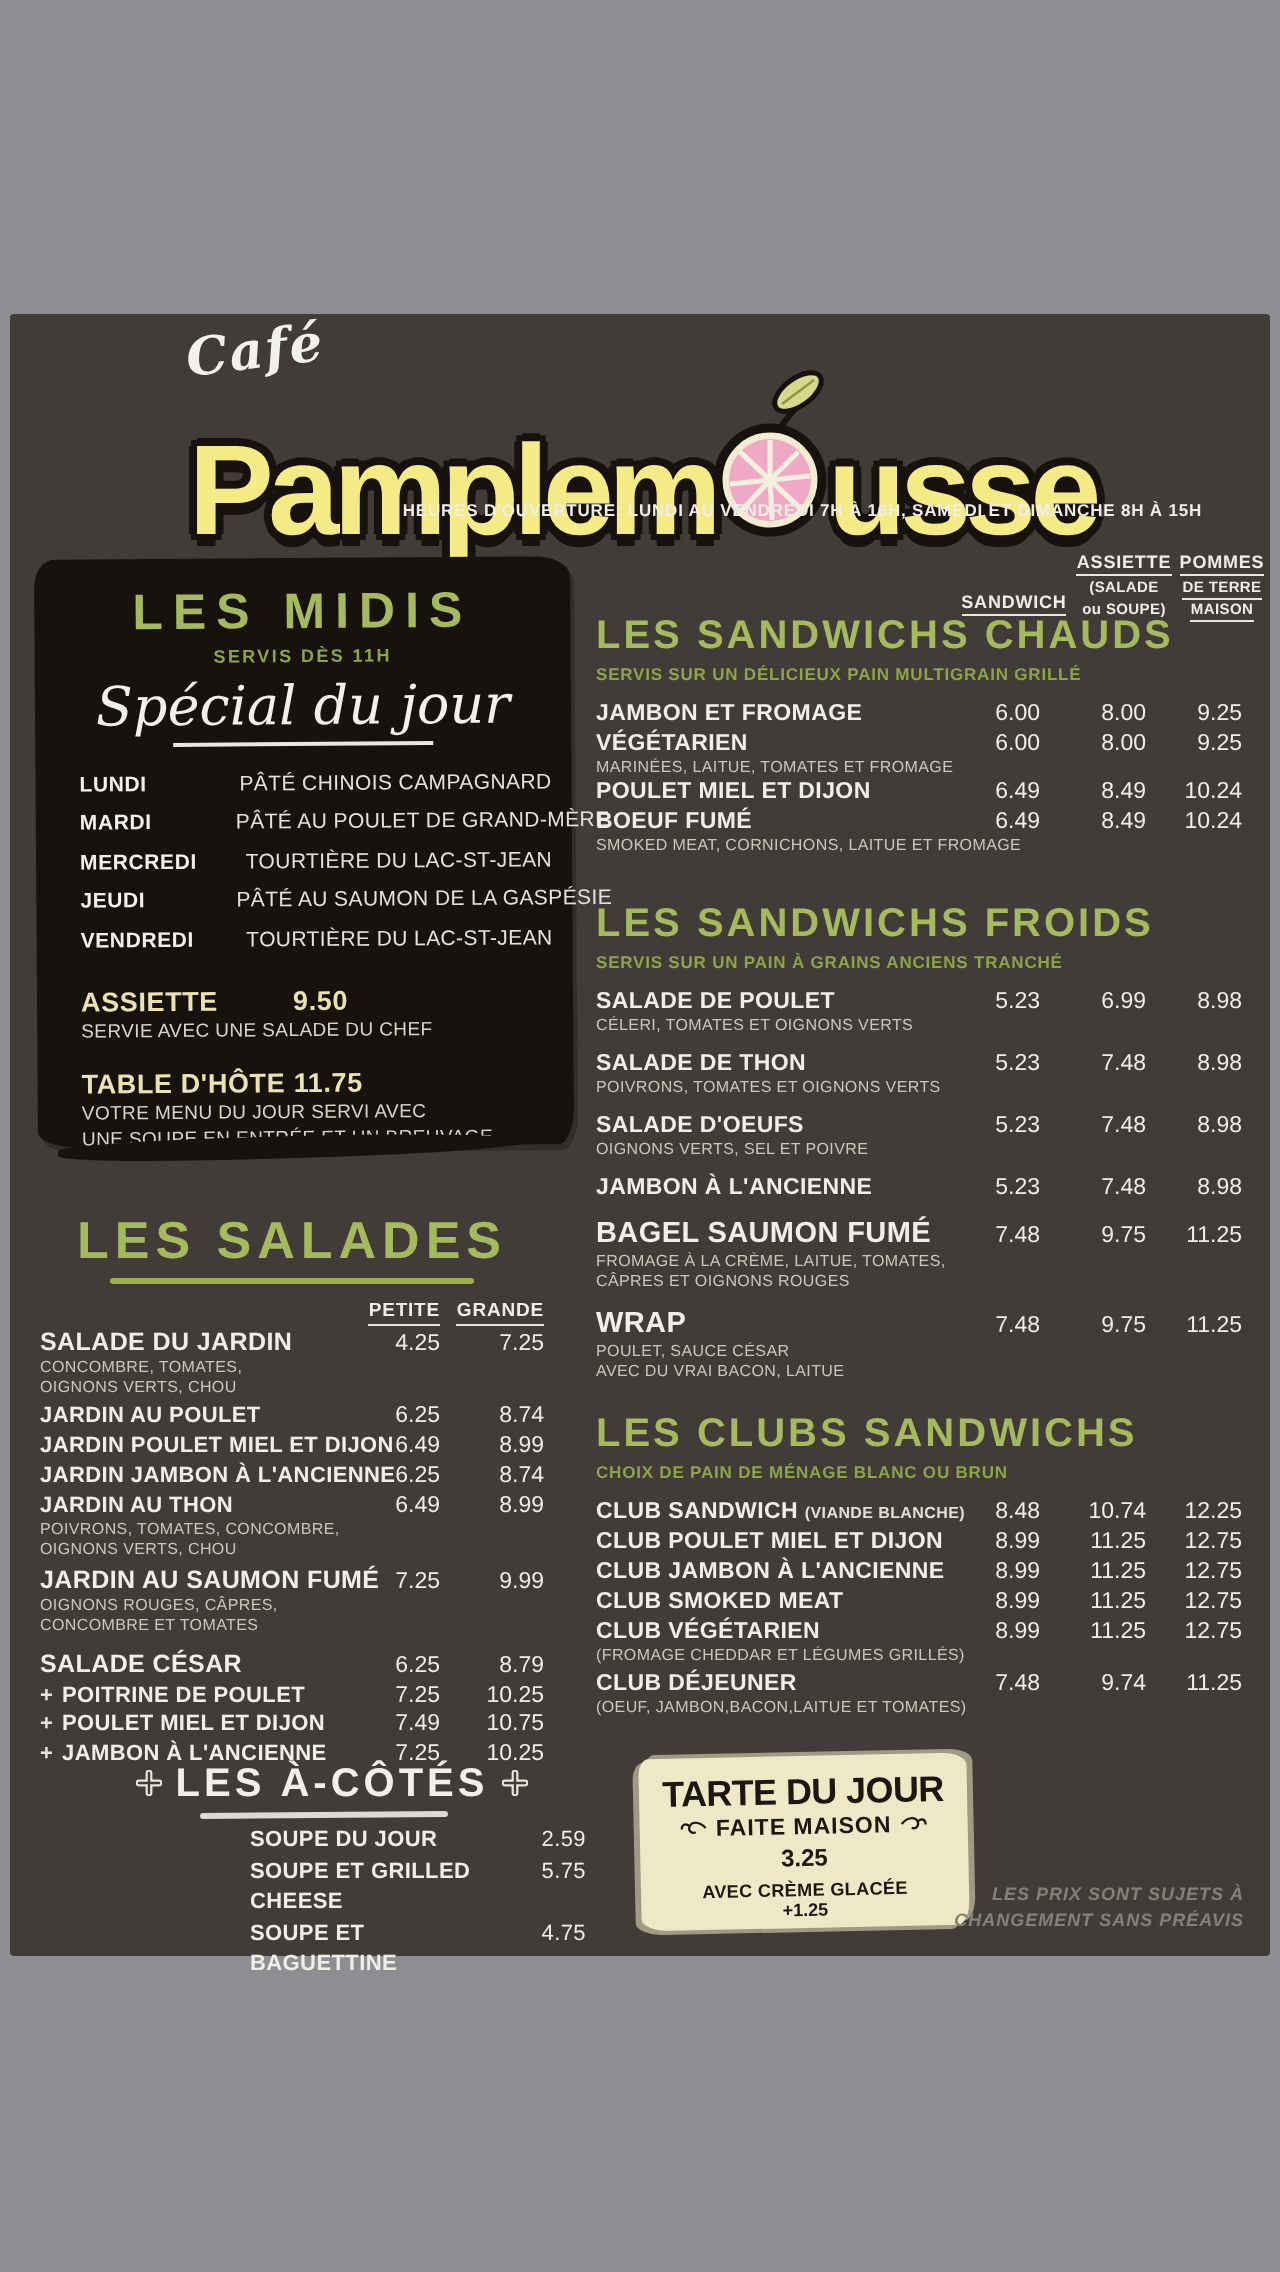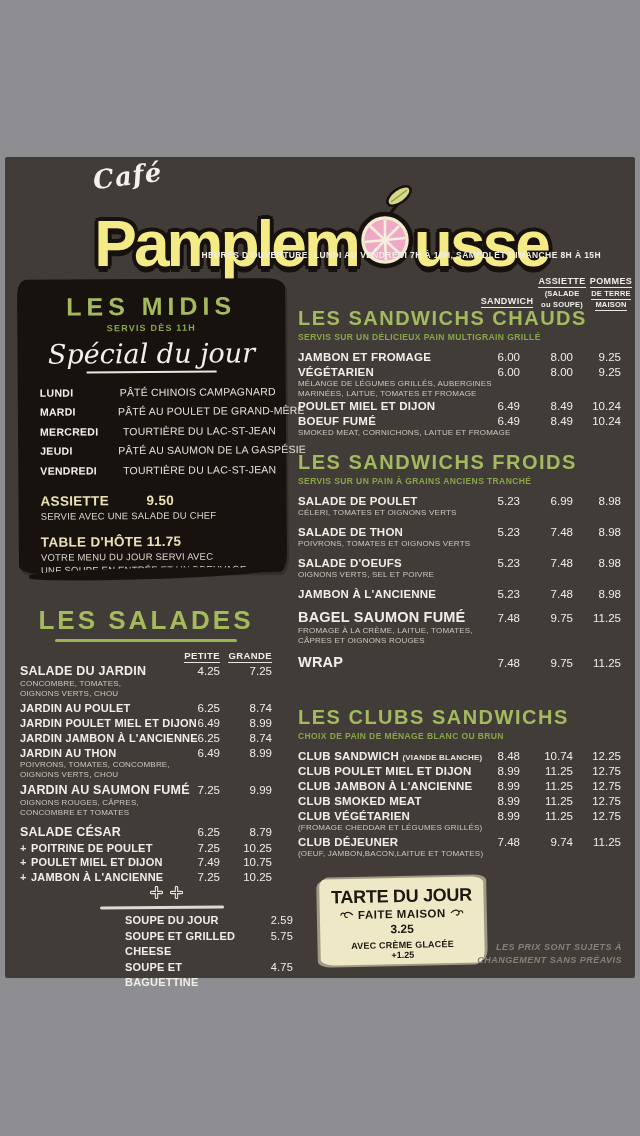--- a/index.html
+++ b/index.html
@@ -270,20 +270,21 @@
       <div class="i-price">7.25</div>
       <div class="i-price">10.25</div>
     </div>
   </div>
 
   <div class="acotes-title">
     <span><svg width="13" height="13" viewBox="0 0 13 13">
           <path d="M6.5 1.5 V11.5 M1.5 6.5 H11.5" stroke="#E8E5DE" stroke-width="3.4" stroke-linecap="round" fill="none"></path>
           <path d="M6.5 1.5 V11.5 M1.5 6.5 H11.5" stroke="#413C37" stroke-width="1.2" stroke-linecap="round" fill="none"></path>
         </svg></span>
+    <span>LES À-CÔTÉS</span>
     <span><svg width="13" height="13" viewBox="0 0 13 13">
           <path d="M6.5 1.5 V11.5 M1.5 6.5 H11.5" stroke="#E8E5DE" stroke-width="3.4" stroke-linecap="round" fill="none"></path>
           <path d="M6.5 1.5 V11.5 M1.5 6.5 H11.5" stroke="#413C37" stroke-width="1.2" stroke-linecap="round" fill="none"></path>
         </svg></span>
   </div>
   <div class="acotes-rule"></div>
   <div class="acotes-items">
     <div class="ac-row">
       <span>SOUPE DU JOUR</span>
       <span class="ac-price">2.59</span>
@@ -321,21 +322,20 @@
         <div class="i-price">6.00</div>
         <div class="i-price">8.00</div>
         <div class="i-price">9.25</div>
       </div>
       <div class="r-row m1">
         <div class="i-name">VÉGÉTARIEN</div>
         <div class="i-price">6.00</div>
         <div class="i-price">8.00</div>
         <div class="i-price">9.25</div>
         <div class="i-desc">
-          <div>MÉLANGE DE LÉGUMES GRILLÉS, AUBERGINES</div>
           <div>MARINÉES, LAITUE, TOMATES ET FROMAGE</div>
         </div>
       </div>
       <div class="r-row m3">
         <div class="i-name">POULET MIEL ET DIJON</div>
         <div class="i-price">6.49</div>
         <div class="i-price">8.49</div>
         <div class="i-price">10.24</div>
       </div>
       <div class="r-row">
@@ -395,20 +395,24 @@
         <div class="i-desc">
           <div>FROMAGE À LA CRÈME, LAITUE, TOMATES,</div>
           <div>CÂPRES ET OIGNONS ROUGES</div>
         </div>
       </div>
       <div class="r-row">
         <div class="i-name big">WRAP</div>
         <div class="i-price">7.48</div>
         <div class="i-price">9.75</div>
         <div class="i-price">11.25</div>
+        <div class="i-desc">
+          <div>POULET, SAUCE CÉSAR</div>
+          <div>AVEC DU VRAI BACON, LAITUE</div>
+        </div>
       </div>
     </div>
   </div>
 
   <div class="sec" style="top:549px;">
     <div class="sec-title">LES CLUBS SANDWICHS</div>
     <div class="sec-sub">CHOIX DE PAIN DE MÉNAGE BLANC OU BRUN</div>
     <div class="sec-items">
       <div class="r-row m3">
         <div class="i-name"><span>CLUB SANDWICH</span> <span class="paren">(VIANDE BLANCHE)</span></div>

